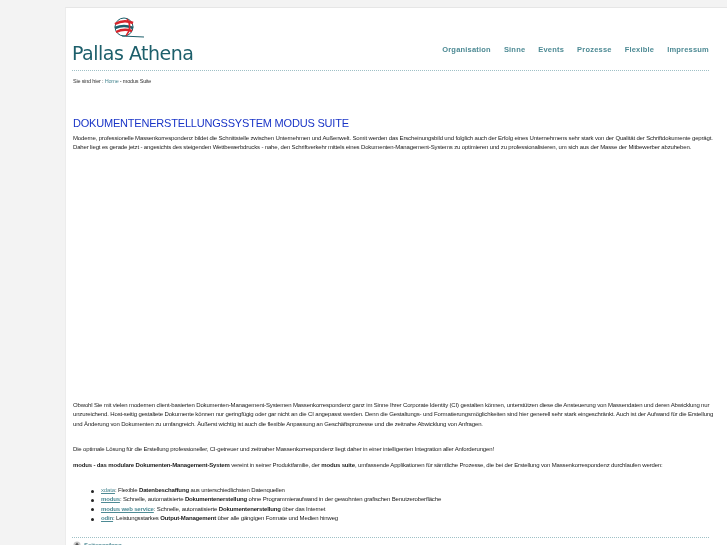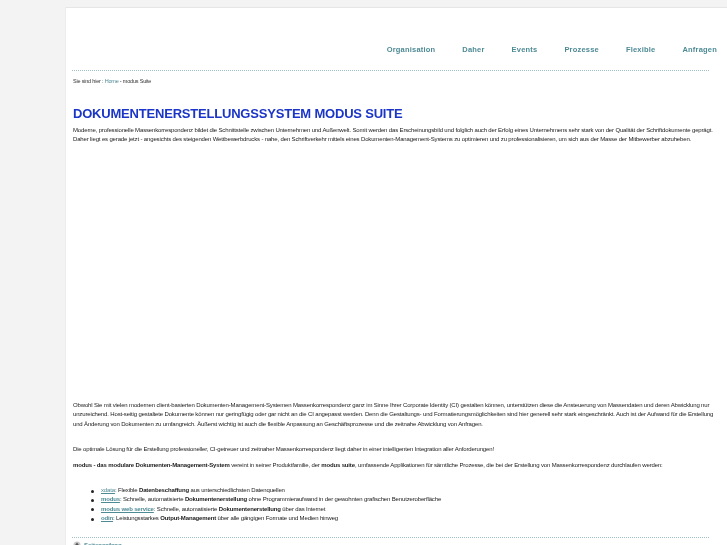--- a/index.html
+++ b/index.html
@@ -31,23 +31,23 @@
     position: absolute;
     left: 0; top: 29px;
     font-family: "DejaVu Sans", sans-serif;
     font-size: 19px;
     letter-spacing: -0.5px;
     color: #1d5f6b;
     white-space: nowrap;
   }
   .nav {
     position: absolute;
-    right: 10px; top: 37px;
+    right: 18px; top: 37px;
     display: flex;
-    gap: 16px;
+    gap: 2px;
   }
   .nav a {
     font-family: "Liberation Sans", sans-serif;
     font-size: 7.5px;
     font-weight: bold;
     color: #4d8a94;
     text-decoration: none;
     margin-left: 11px;
     letter-spacing: 0.2px;
   }
@@ -66,25 +66,26 @@
     color: #333;
     letter-spacing: -0.2px;
   }
   .breadcrumb a { color: #4d8a94; text-decoration: none; }
   .content {
     position: absolute;
     left: 7px; top: 98px;
     width: 644px;
   }
   h1 {
-    font-size: 13px;
-    font-weight: bold;
+    font-size: 11px;
+    font-weight: normal;
     color: #1a35c7;
     letter-spacing: -0.2px;
     margin-bottom: 5px;
+    margin-top: 11px;
   }
   p {
     font-size: 6px;
     line-height: 9.4px;
     color: #222;
     letter-spacing: -0.15px;
   }
   .p2 { position: absolute; left: 0; top: 295px; width: 644px; }
   .p3 { position: absolute; left: 0; top: 339px; width: 644px; }
   .p4 { position: absolute; left: 0; top: 355px; width: 644px; }
@@ -123,28 +124,39 @@
     color: #4d8a94;
     font-weight: bold;
     text-decoration: none;
   }
 </style>
 </head>
 <body>
 
 <div class="panel">
 
+  <div class="logo">
+    <svg class="logo-mark" width="34" height="28" viewBox="0 0 34 28">
+      <circle cx="12" cy="11" r="9" fill="#ffffff" stroke="#1d5f6b" stroke-width="1"></circle>
+      <path d="M3 8 Q12 3 21 7" stroke="#d8242b" stroke-width="2.5" fill="none"></path>
+      <path d="M3 12 Q12 8 21 12" stroke="#1d5f6b" stroke-width="2.5" fill="none"></path>
+      <path d="M4 16 Q12 12 20 15" stroke="#d8242b" stroke-width="2.5" fill="none"></path>
+      <path d="M15 3 Q21 11 14 20" stroke="#d8242b" stroke-width="1.5" fill="none"></path>
+      <path d="M10 20 L32 21" stroke="#1d5f6b" stroke-width="1.2"></path>
+    </svg>
+    <span class="logo-text">Pallas Athena</span>
+  </div>
 
   <nav class="nav">
     <a href="#">Organisation</a>
-    <a href="#">Daher</a>
+    <a href="#">Sinne</a>
     <a href="#">Events</a>
     <a href="#">Prozesse</a>
     <a href="#">Flexible</a>
-    <a href="#">Anfragen</a>
+    <a href="#">Impressum</a>
   </nav>
 
   <div class="rule top"></div>
 
   <div class="breadcrumb">
     <span>Sie sind hier : </span><a href="#">Home</a><span> - </span><span>modus Suite</span>
   </div>
 
   <div class="content">
     <h1>DOKUMENTENERSTELLUNGSSYSTEM MODUS SUITE</h1>

